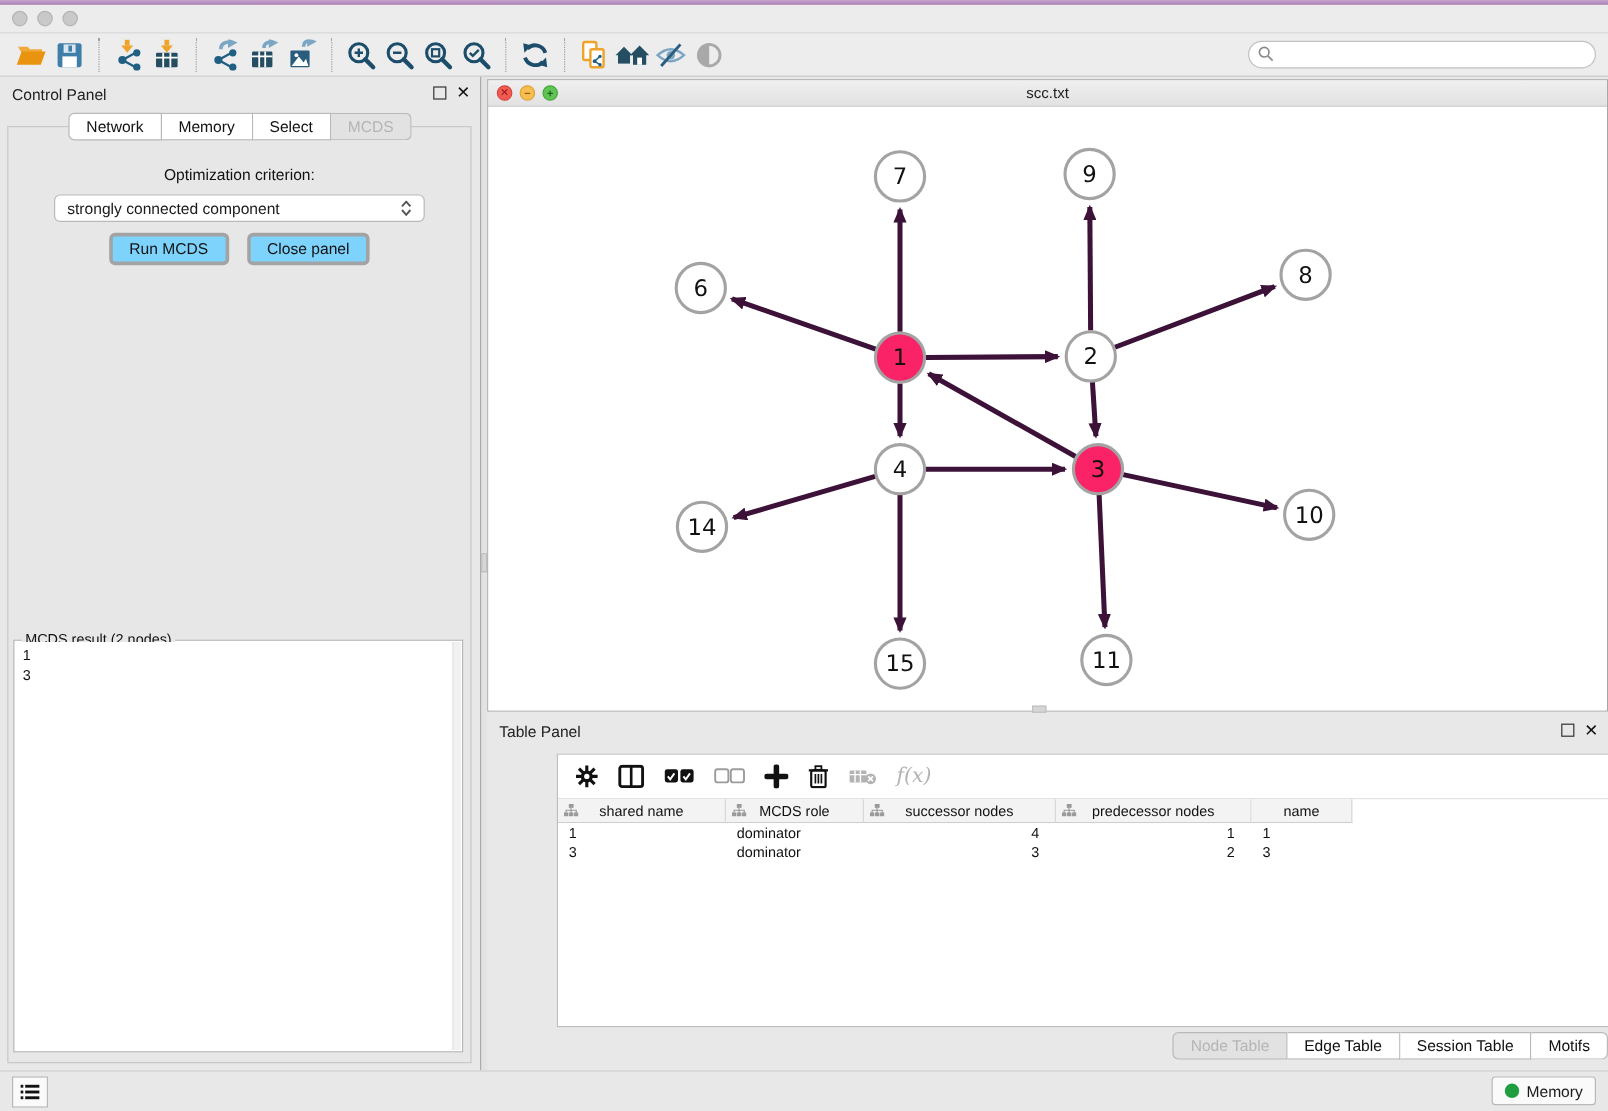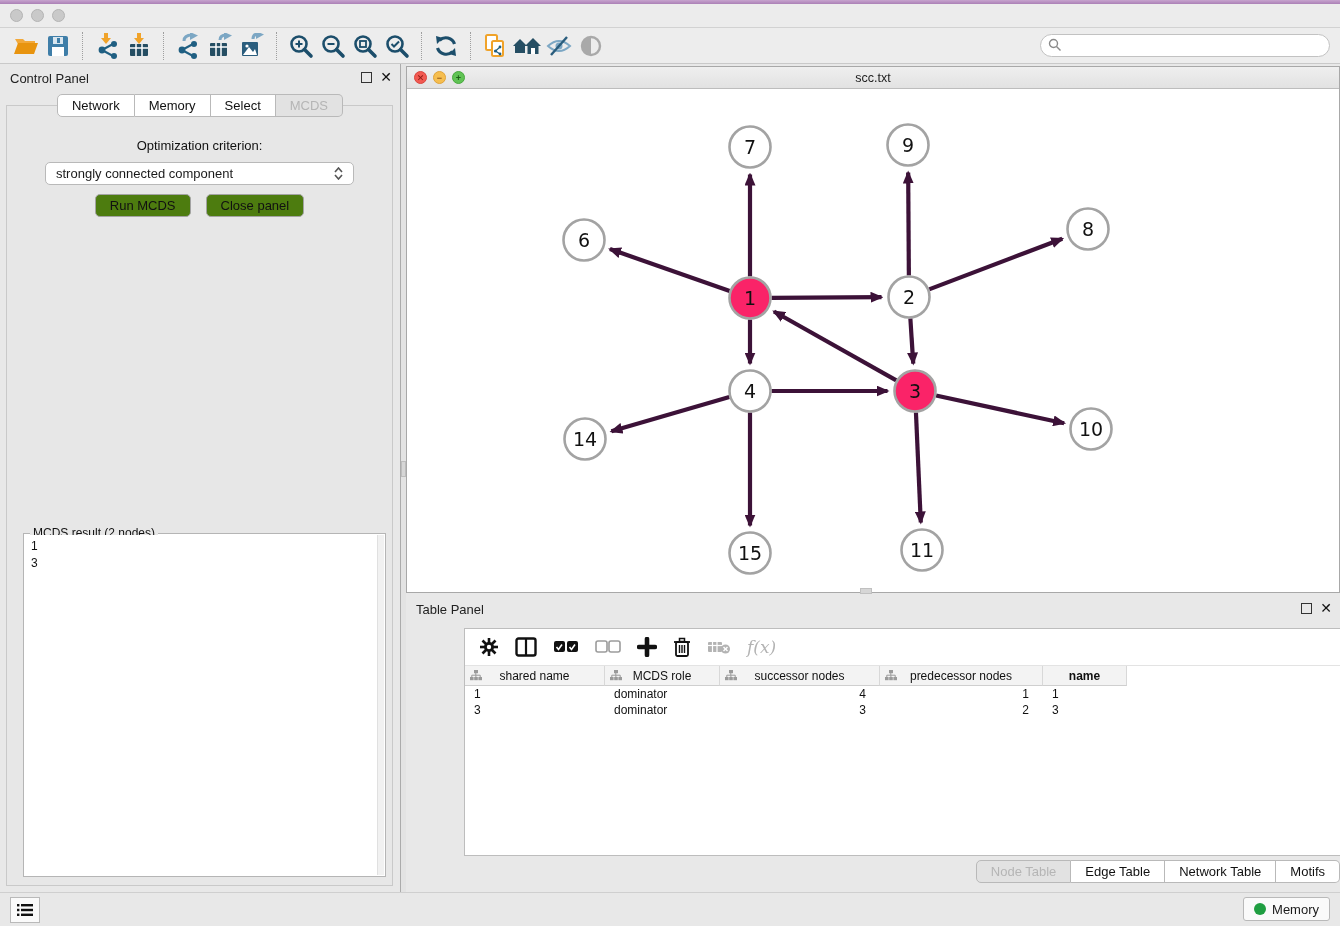--- a/index.html
+++ b/index.html
@@ -32,22 +32,22 @@
   .seg-tab { padding:3px 14px; font-size:13px; background:#fff; border:1px solid #b9b9b9; border-left:none; color:#111; cursor:default; }
   .seg-tab:first-child { border-left:1px solid #b9b9b9; border-radius:5px 0 0 5px; }
   .seg-tab:last-child { border-radius:0 5px 5px 0; }
   .seg-tab.active { background:#e2e2e2; color:#b5b5b5; }
   .cp-content { position:absolute; top:41px; left:6px; right:7px; bottom:6px; background:#e7e7e7; border:1px solid #c9c9c9;padding-left:40px; }
   .opt-label { position:absolute; top:32px; left:0; right:0; text-align:center; font-size:13px; color:#111; }
   .select-box { position:absolute; top:56px; left:38px; right:38px; height:23px; background:#fff; border:1px solid #b9b9b9; border-radius:5px; display:flex; align-items:center; padding:0 10px; font-size:13px; }
   .select-box .chevrons { margin-left:auto; display:flex; flex-direction:column; gap:1px; }
   .select-box .chevrons svg { display:block; }
   .btn-row { position:absolute; top:88px; left:0; right:0; display:flex; justify-content:center; gap:15px; }
-  .mac-btn { background:#4d7c0f; border:1px solid #a3a3a3; border-radius:5px; padding:3px 14px; font-size:13px; color:#111; }
-  .result-fieldset { position:absolute; left:4px; right:6px; top:427px; bottom:8px; border:1px solid #b5b5b5; background:#fff;margin-left:12px; }
+  .mac-btn { background:#7dd3fc; border:3px solid #a3a3a3; border-radius:5px; padding:3px 14px; font-size:13px; color:#111; }
+  .result-fieldset { position:absolute; left:4px; right:6px; top:427px; bottom:8px; border:1px solid #b5b5b5; background:#fff; }
   .result-legend { position:absolute; top:-8px; left:6px; background:#e7e7e7; padding:0 3px; font-size:12px; color:#111; }
   .result-text { position:absolute; inset:1px 8px 1px 1px; background:#fff; font-size:12px; line-height:17px; padding:3px 6px; white-space:pre; color:#111; }
   .result-scroll { position:absolute; top:1px; bottom:1px; right:1px; width:7px; background:#f1f1f1; border-left:1px solid #e0e0e0; }
 
   
   .v-split { position:absolute; top:64px; left:400px; width:6px; bottom:34px; background:#e3e3e3; border-left:1px solid #ababab; }
   .v-split .grip { position:absolute; top:397px; left:0; width:5px; height:16px; background:#d6d6d6; border:1px solid #bdbdbd; }
   .h-grip { position:absolute; left:860px; top:588px; width:12px; height:6px; background:#d6d6d6; border:1px solid #c0c0c0; z-index:4; }
 
   
@@ -514,21 +514,21 @@
             <g fill="#9a9a9a">
               <rect x="4" y="0" width="4" height="3.2"></rect>
               <rect x="0" y="7" width="3.6" height="3.2"></rect>
               <rect x="4.2" y="7" width="3.6" height="3.2"></rect>
               <rect x="8.4" y="7" width="3.6" height="3.2"></rect>
               <path d="M5.8 3v2.2M1.8 7V5.2h8.4V7M5.9 5.2V7" stroke="#9a9a9a" stroke-width="1" fill="none"></path>
             </g>
           </svg>
           <span>predecessor nodes</span>
         </div>
-        <div class="th-cell" style="width: 84px; font-weight: bold;">
+        <div class="th-cell" style="width: 84px;">
           <span>name</span>
         </div>
       </div>
     <div class="tbl-rows" id="tbl-rows">
         <div class="tbl-row">
           <div class="td-cell" style="width: 140px; text-align: left; padding: 1px 0px 0px 9px;">1</div>
           <div class="td-cell" style="width: 115px; text-align: left; padding: 1px 0px 0px 9px;">dominator</div>
           <div class="td-cell" style="width: 160px; text-align: right; padding: 1px 14px 0px 0px;">4</div>
           <div class="td-cell" style="width: 163px; text-align: right; padding: 1px 14px 0px 0px;">1</div>
           <div class="td-cell" style="width: 84px; text-align: left; padding: 1px 0px 0px 9px;">1</div>
@@ -538,21 +538,21 @@
           <div class="td-cell" style="width: 115px; text-align: left; padding: 1px 0px 0px 9px;">dominator</div>
           <div class="td-cell" style="width: 160px; text-align: right; padding: 1px 14px 0px 0px;">3</div>
           <div class="td-cell" style="width: 163px; text-align: right; padding: 1px 14px 0px 0px;">2</div>
           <div class="td-cell" style="width: 84px; text-align: left; padding: 1px 0px 0px 9px;">3</div>
         </div>
       </div>
   </div>
   <div class="tp-tabsrow" id="tp-tabs">
       <span class="seg-tab active">Node Table</span>
       <span class="seg-tab">Edge Table</span>
-      <span class="seg-tab">Network Table</span>
+      <span class="seg-tab">Session Table</span>
       <span class="seg-tab">Motifs</span>
     </div>
 </div>
 
 <div class="statusbar">
   <div class="sb-left-btn">
     <svg width="16" height="14" viewBox="0 0 16 14">
         <g fill="#111">
           <rect x="0" y="1" width="2.4" height="2.4"></rect>
           <rect x="4" y="1" width="12" height="2.4"></rect>

